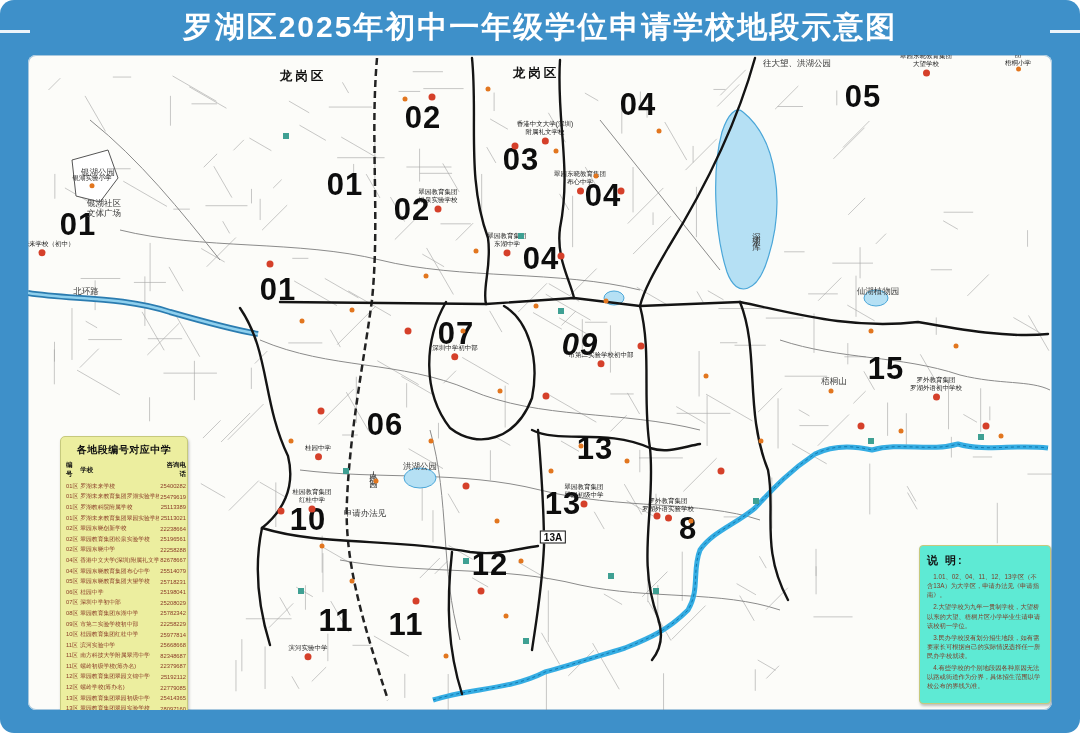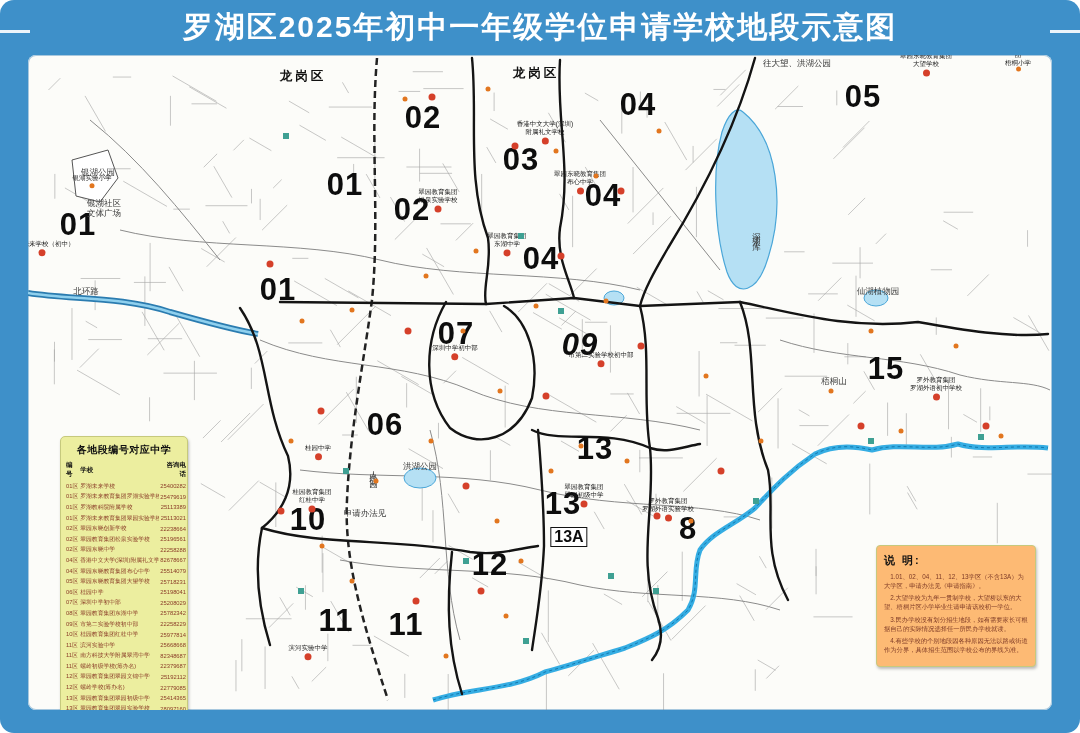--- a/index.html
+++ b/index.html
@@ -10,21 +10,21 @@
   .title-bar h1{margin:0;color:#ffffff;font-size:30px;font-weight:bold;letter-spacing:2px;}
   .title-dash{position:absolute;top:30px;width:30px;height:3px;background:#ffffff;opacity:.9;}
   .title-dash.left{left:0;}
   .title-dash.right{right:0;}
   
   .map-area{position:absolute;left:28px;top:55px;width:1024px;height:655px;background:#fcfcf9;
             border-radius:8px;overflow:hidden;box-shadow:0 0 0 1px #a8c8de inset;}
   .map-area svg{position:absolute;left:0;top:0;}
   .layer{position:absolute;left:0;top:0;width:100%;height:100%;pointer-events:none;}
   .zone-label{position:absolute;transform:translate(-50%,-50%);font-weight:bold;font-size:31px;color:#0d0d0d;letter-spacing:1px;white-space:nowrap;}
-  .zone-label.small{font-size:16px;letter-spacing:0;border:1.5px solid #111;background:#fff;padding:0 3px;margin-left:16px;}
+  .zone-label.small{font-size:10px;letter-spacing:0;border:1.5px solid #111;background:#fff;padding:0 3px;}
   .place-label{position:absolute;transform:translate(-50%,-50%);font-size:8.5px;color:#3a3a3a;white-space:pre-line;text-align:center;line-height:1.2;}
   .place-label.big{font-size:12.5px;font-weight:bold;color:#111;letter-spacing:3px;}
   .place-label.vertical{writing-mode:vertical-rl;letter-spacing:3px;}
   .school{position:absolute;transform:translate(-50%,-100%);display:flex;flex-direction:column;align-items:center;text-align:center;}
   .school .lbl{font-size:6.5px;line-height:1.2;color:#1a1a1a;white-space:pre-line;margin-bottom:1px;}
   .dotm{width:7px;height:7px;border-radius:50%;}
   .dotm.small{width:5px;height:5px;}
   .sqm{width:6px;height:6px;}
   .mark{position:absolute;transform:translate(-50%,-50%);}
   
@@ -41,21 +41,21 @@
   .school-table{position:absolute;left:32px;top:381px;width:128px;background:#ecee9f;border:1px solid #c6c97d;
                 border-radius:5px;box-shadow:1px 2px 3px rgba(0,0,0,.25);padding:6px 4px 8px 4px;box-sizing:border-box;}
   .tbl-title{font-size:10px;font-weight:bold;color:#111;text-align:center;margin-bottom:4px;letter-spacing:.5px;}
   .school-table table{width:100%;border-collapse:collapse;}
   .school-table th{font-size:6.5px;color:#111;text-align:left;padding:0 1px 2px 1px;}
   .school-table th:last-child{text-align:right;}
   .school-table td{font-size:5.8px;color:#8a3c28;padding:.8px 1px;white-space:nowrap;overflow:hidden;max-width:78px;}
   .school-table td.num{color:#8a3c28;}
   .school-table td.tel{text-align:right;}
   
-  .notes{position:absolute;left:848px;top:490px;width:160px;background:#fdba74;border:1px solid #c6c97d;
+  .notes{position:absolute;left:891px;top:490px;width:132px;background:#5eead4;border:1px solid #c6c97d;
          border-radius:4px;box-shadow:1px 2px 3px rgba(0,0,0,.25);padding:7px 7px 9px 7px;box-sizing:border-box;}
   .notes-title{font-size:11px;font-weight:bold;color:#111;letter-spacing:2px;margin-bottom:4px;}
   .notes p{font-size:6.3px;color:#7e3a26;line-height:1.45;margin:0 0 3px 0;text-indent:1em;}
 </style>
 </head>
 <body>
 
 <div class="page">
 
   <div class="title-bar">

